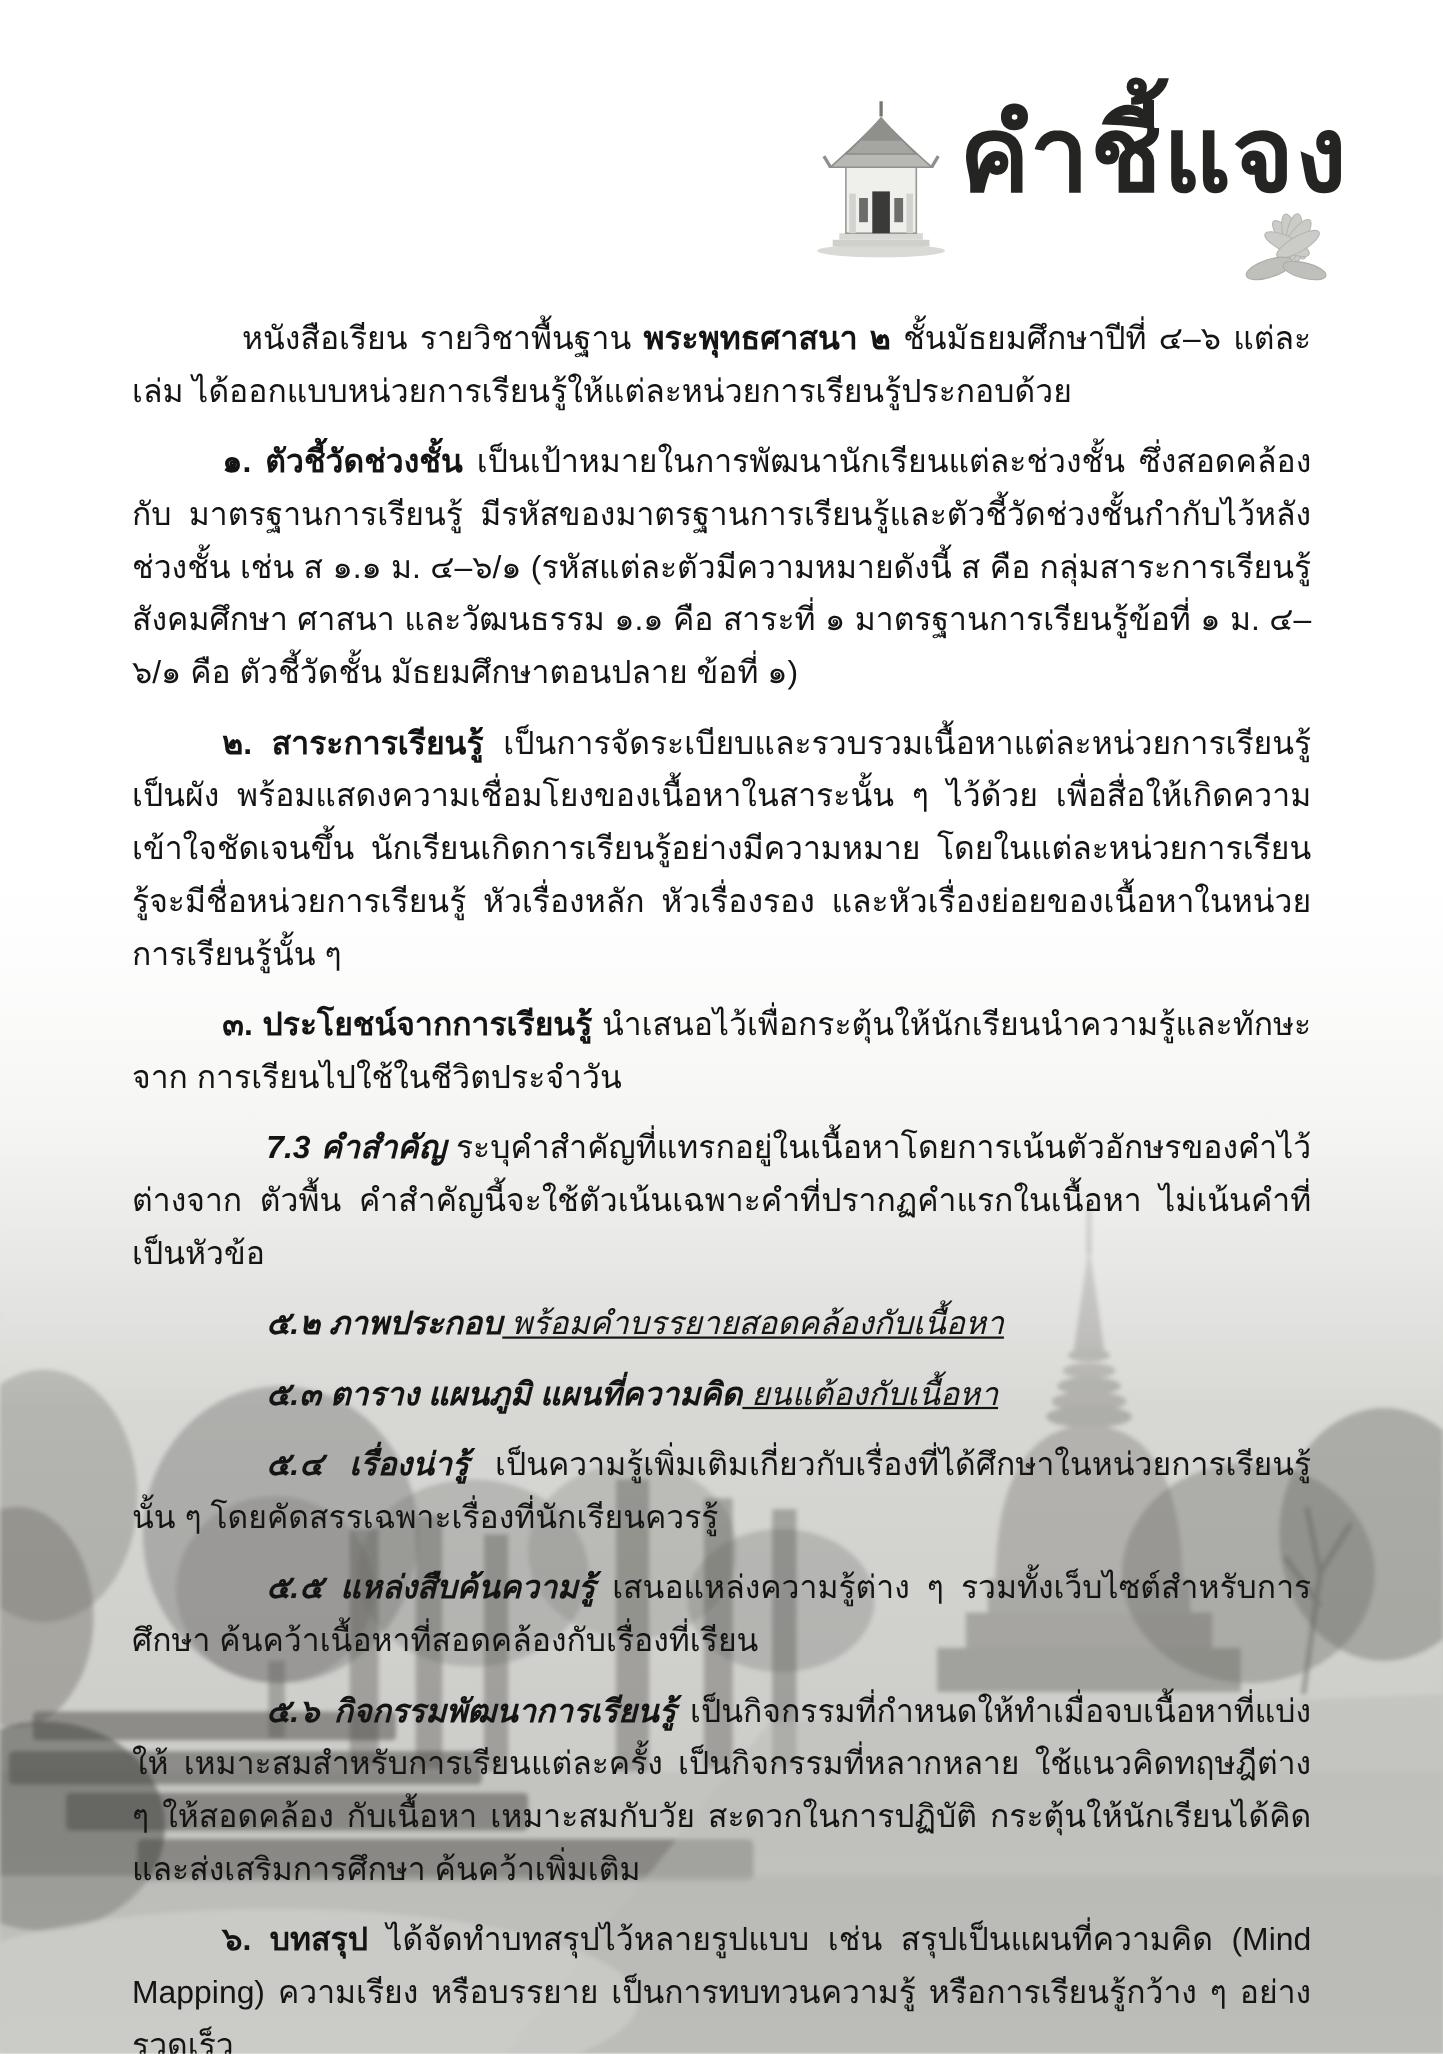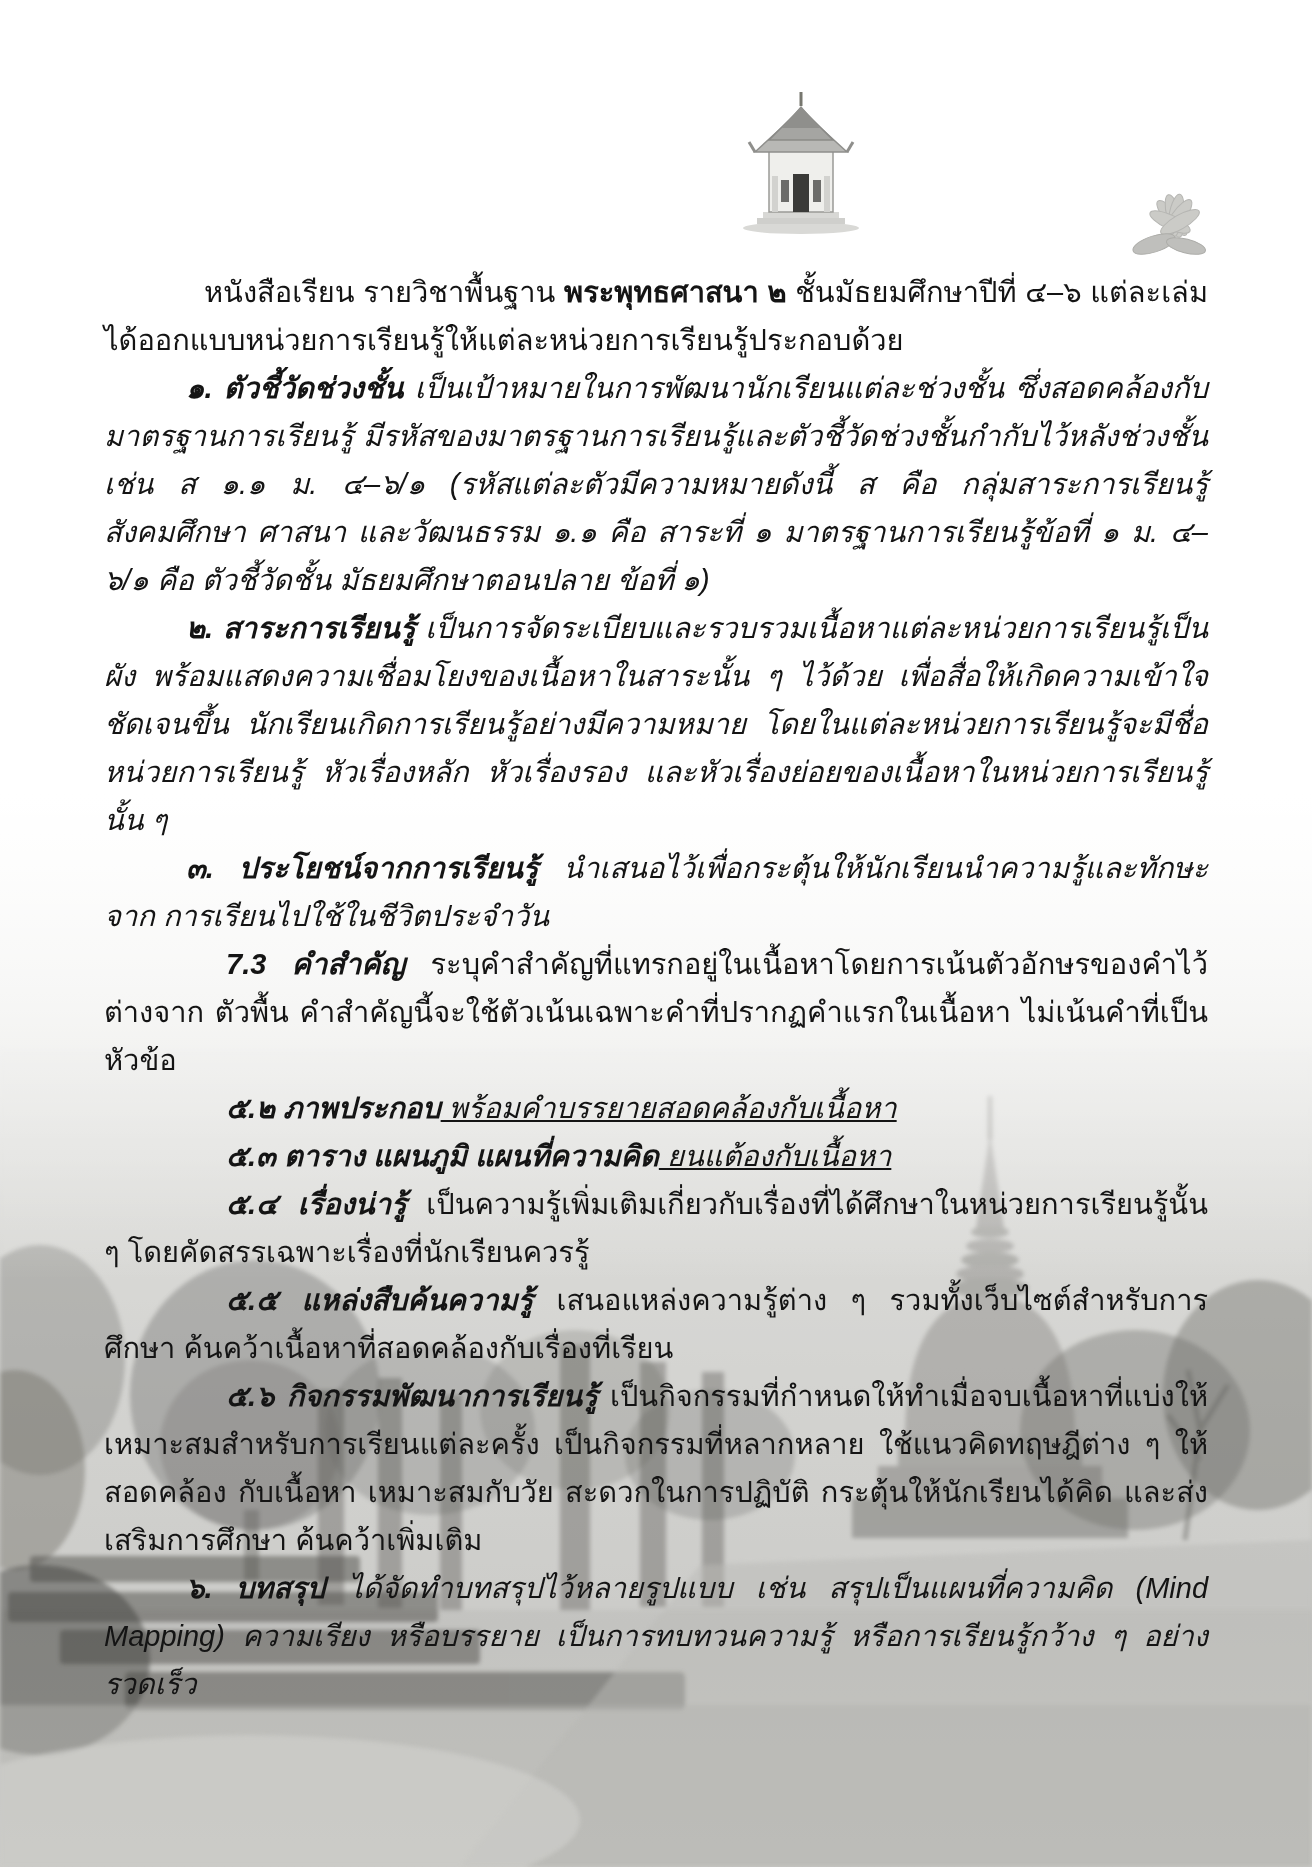--- a/index.html
+++ b/index.html
@@ -41,23 +41,23 @@
     color: #242422; white-space: nowrap; line-height: 1.2;
   }
   .lotus-img { position: absolute; left: 1124px; top: 188px; opacity: .85; }
   
   .content {
     position: absolute; left: 104px; top: 268px; width: 1104px;
     font-size: 29px; line-height: 48px;
     text-align: justify;
     z-index: 3;
   }
-  .content p { margin: 0; padding: 0; }
+  .content p { margin: 16px; padding: 0; }
   .ind-intro { text-indent: 100px; }
-  .ind-item  { text-indent: 82px; font-style: italic; }
+  .ind-item  { text-indent: 82px; }
   .ind-sub   { text-indent: 122px; }
   .lbl-b { font-weight: bold; }
   .lbl-i { font-style: italic; font-weight: bold; }
   .txt-i { font-style: italic; text-decoration: underline; }
 </style>
 </head>
 <body>
 
 <div class="bg-grad"></div>
 
@@ -139,20 +139,21 @@
     <rect x="46" y="92" width="8" height="22" fill="#6c6c6a"></rect>
     <rect x="78" y="92" width="8" height="22" fill="#6c6c6a"></rect>
     <polygon points="20,64 66,22 112,64" fill="#b8b8b5" stroke="#8f8f8c" stroke-width="1.5"></polygon>
     <polygon points="34,52 66,20 98,52" fill="#a5a5a2" stroke="#8a8a87" stroke-width="1.5"></polygon>
     <polygon points="47,40 66,18 85,40" fill="#8f8f8c"></polygon>
     <line x1="66" y1="18" x2="66" y2="4" stroke="#77776f" stroke-width="3"></line>
     <line x1="20" y1="64" x2="14" y2="54" stroke="#8f8f8c" stroke-width="3"></line>
     <line x1="112" y1="64" x2="118" y2="54" stroke="#8f8f8c" stroke-width="3"></line>
   </svg>
 
+  <div class="page-title">คำชี้แจง</div>
 
   <svg class="lotus-img" width="96" height="74" viewBox="0 0 96 74" aria-hidden="true">
     <g fill="#c2c2be" stroke="#a9a9a5" stroke-width="1">
       <ellipse cx="48" cy="30" rx="7" ry="22" transform="rotate(-40 48 30)"></ellipse>
       <ellipse cx="50" cy="28" rx="7" ry="22" transform="rotate(-15 50 28)"></ellipse>
       <ellipse cx="52" cy="28" rx="7" ry="22" transform="rotate(10 52 28)"></ellipse>
       <ellipse cx="54" cy="30" rx="7" ry="22" transform="rotate(35 54 30)"></ellipse>
       <ellipse cx="46" cy="34" rx="7" ry="22" transform="rotate(-65 46 34)"></ellipse>
       <ellipse cx="56" cy="34" rx="7" ry="22" transform="rotate(60 56 34)"></ellipse>
     </g>

